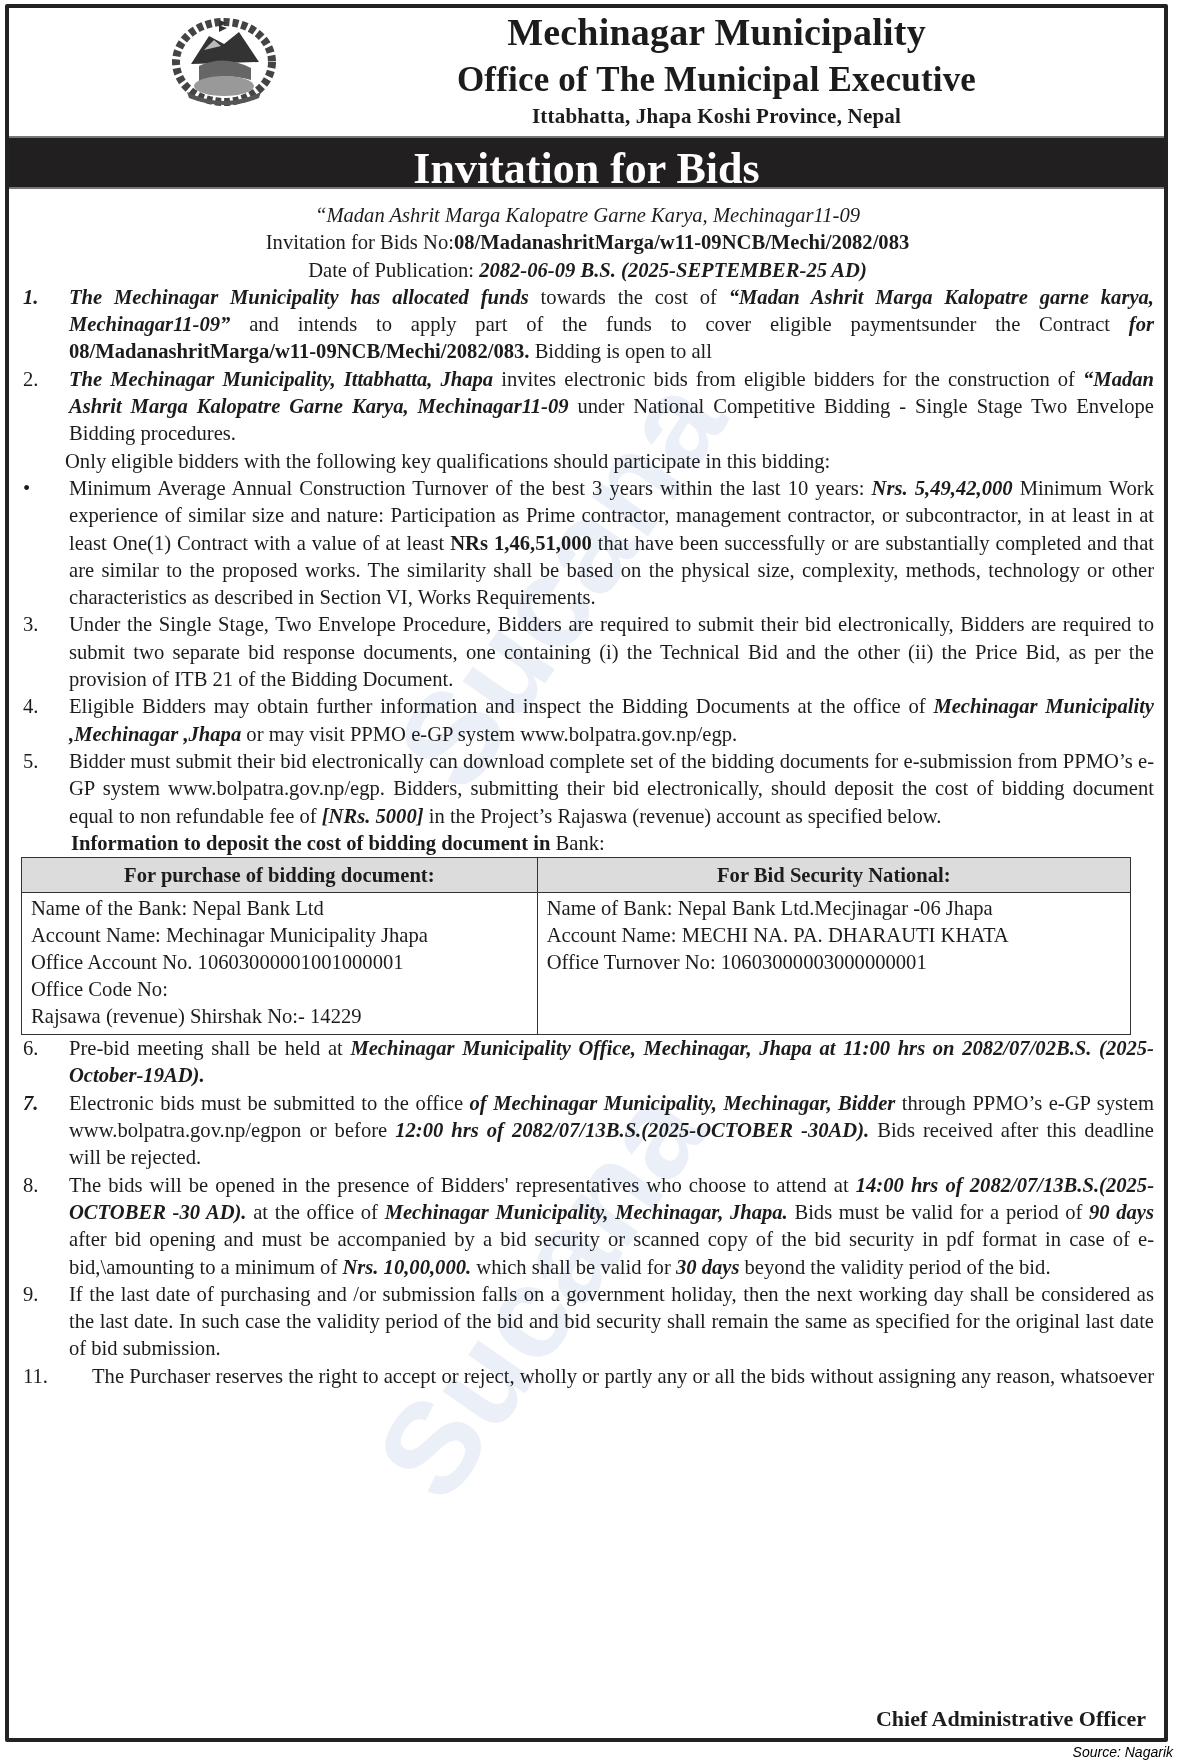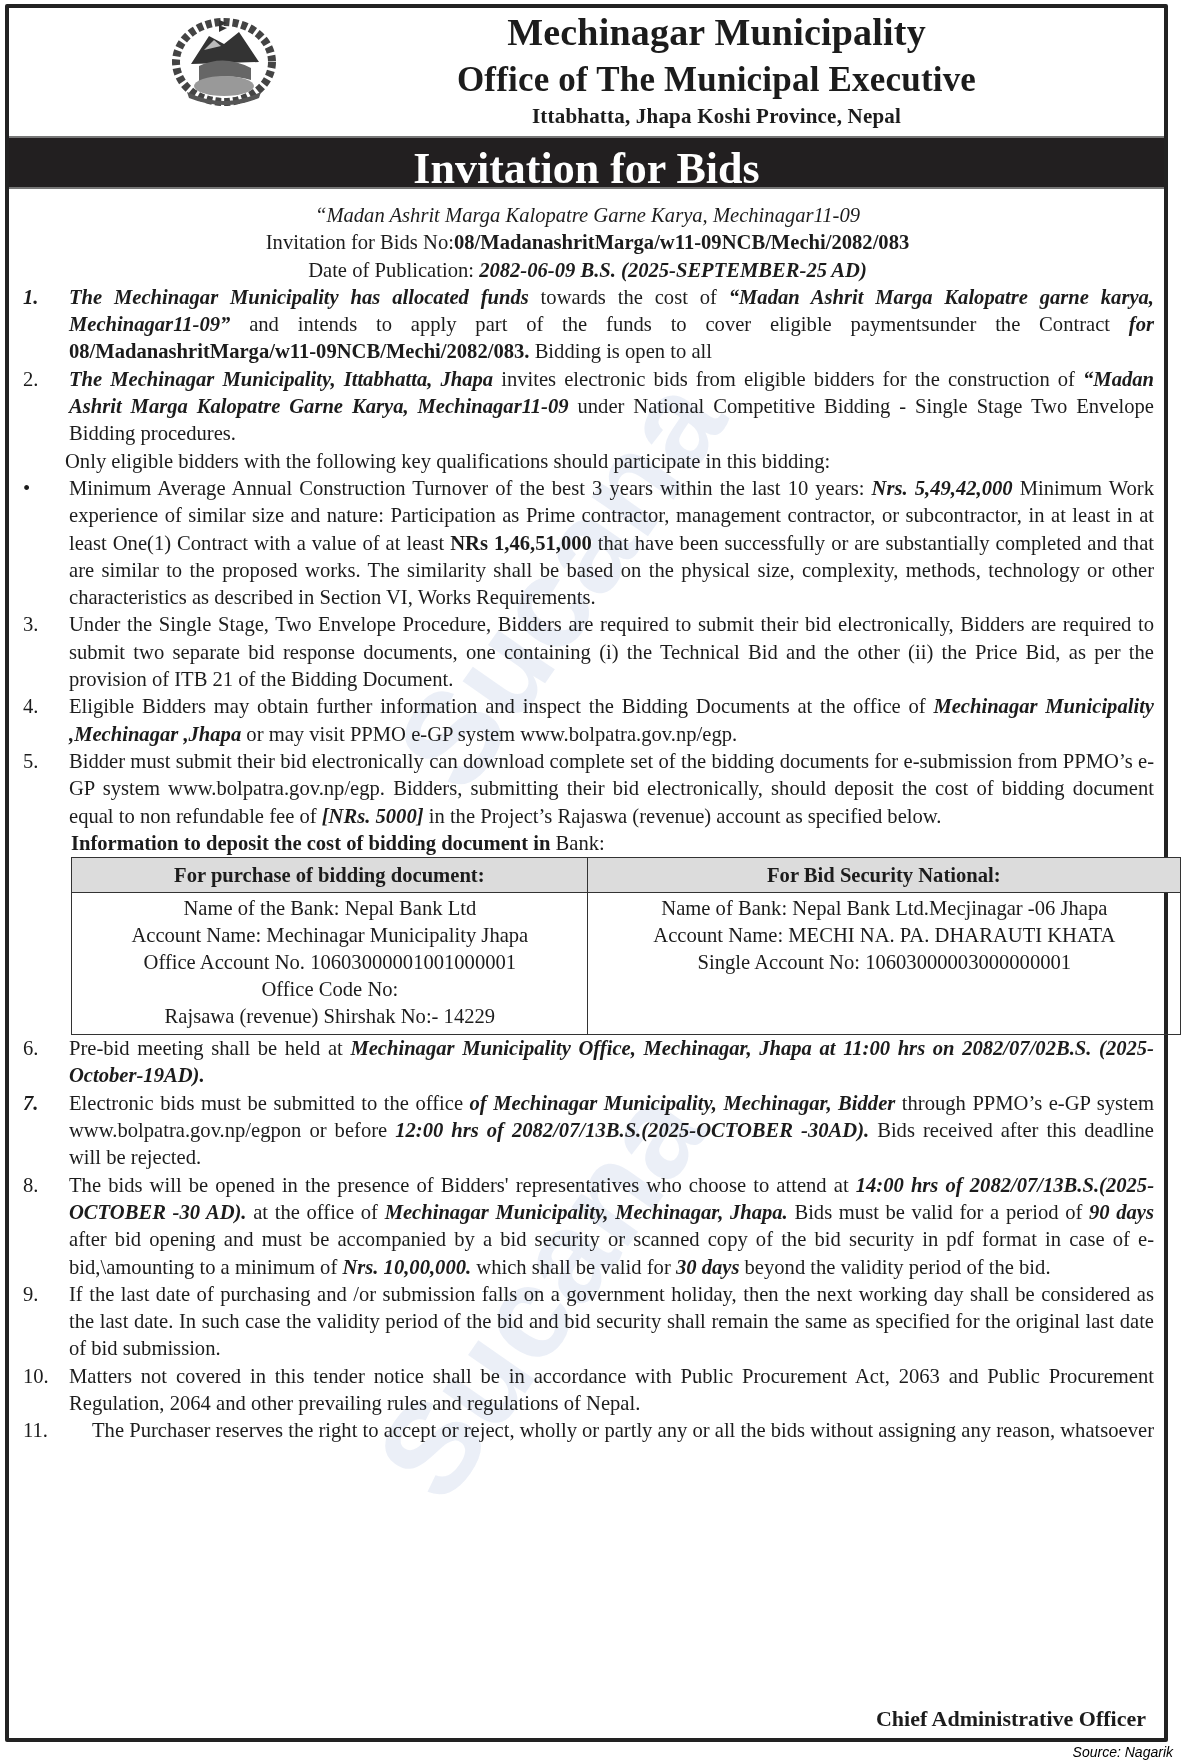--- a/index.html
+++ b/index.html
@@ -22,21 +22,21 @@
                border-top: 2px solid #777; border-bottom: 2px solid #777; box-sizing: border-box; }
   .title-bar span { display: block; text-align: center; color: #fff; font-size: 44px; font-weight: bold; line-height: 62px; }
   .content { position: absolute; left: 12px; top: 194px; right: 10px; font-size: 20.6px; line-height: 27.3px; }
   .center { text-align: center; }
   .item { display: flex; }
   .num { width: 46px; flex: none; padding-left: 2px; }
   .txt { flex: 1; text-align: justify; }
   .b { font-weight: bold; }
   .bi { font-weight: bold; font-style: italic; }
   .indent { padding-left: 50px; }
-  table.bank { border-collapse: collapse; margin-left: 50px; width: 1110px; font-size: 20.6px; line-height: 27px; text-align: center; }
+  table.bank { border-collapse: collapse; width: 1110px; font-size: 20.6px; line-height: 27px; }
   table.bank th { background: #dcdcdc; border: 1.5px solid #333; font-weight: bold; height: 34px; padding: 0; }
   table.bank td { border: 1.5px solid #333; vertical-align: top; padding: 2px 8px 4px 9px; height: 128px; }
   .signature { position: absolute; right: 18px; top: 1705px; font-size: 22px; font-weight: bold; }
   .source { position: absolute; right: 8px; top: 1744px; font-size: 14px; font-style: italic;
             font-family: "Liberation Sans", sans-serif; color: #000000; margin-left: 32px; }
 </style>
 </head>
 <body>
 
 <div class="frame">
@@ -109,21 +109,21 @@
         <td>
           <div>Name of the Bank: Nepal Bank Ltd</div>
           <div>Account Name: Mechinagar Municipality Jhapa</div>
           <div>Office Account No. 10603000001001000001</div>
           <div>Office Code No:</div>
           <div>Rajsawa (revenue) Shirshak No:- 14229</div>
         </td>
         <td>
           <div>Name of Bank: Nepal Bank Ltd.Mecjinagar -06 Jhapa</div>
           <div>Account Name: MECHI NA. PA. DHARAUTI KHATA</div>
-          <div>Single Account No: 10603000003000000001</div>
+          <div>Office Turnover No: 10603000003000000001</div>
         </td>
       </tr>
     </tbody>
       </table>
 
     <div class="item">
       <div class="num">6.</div>
       <div class="txt"><span>Pre-bid meeting shall be held at </span><span class="bi">Mechinagar Municipality Office, Mechinagar, Jhapa at 11:00 hrs on 2082/07/02B.S. (2025-October-19AD).</span></div>
     </div>
 
@@ -135,24 +135,20 @@
     <div class="item">
       <div class="num">8.</div>
       <div class="txt"><span>The bids will be opened in the presence of Bidders' representatives who choose to attend at </span><span class="bi">14:00 hrs of 2082/07/13B.S.(2025- OCTOBER -30 AD).</span><span> at the office of </span><span class="bi">Mechinagar Municipality, Mechinagar, Jhapa.</span><span> Bids must be valid for a period of </span><span class="bi">90 days</span><span> after bid opening and must be accompanied by a bid security or scanned copy of the bid security in pdf format in case of e- bid,\amounting to a minimum of </span><span class="bi">Nrs. 10,00,000.</span><span> which shall be valid for </span><span class="bi">30 days</span><span> beyond the validity period of the bid.</span></div>
     </div>
 
     <div class="item">
       <div class="num">9.</div>
       <div class="txt">If the last date of purchasing and /or submission falls on a government holiday, then the next working day shall be considered as the last date. In such case the validity period of the bid and bid security shall remain the same as specified for the original last date of bid submission.</div>
     </div>
 
-    <div class="item">
-      <div class="num">10.</div>
-      <div class="txt">Matters not covered in this tender notice shall be in accordance with Public Procurement Act, 2063 and Public Procurement Regulation, 2064 and other prevailing rules and regulations of Nepal.</div>
-    </div>
 
     <div class="item">
       <div class="num">11.</div>
       <div class="txt" style="text-align:right">The Purchaser reserves the right to accept or reject, wholly or partly any or all the bids without assigning any reason, whatsoever</div>
     </div>
   </div>
 
   <div class="signature" style="top:1698px">Chief Administrative Officer</div>
 </div>
 

